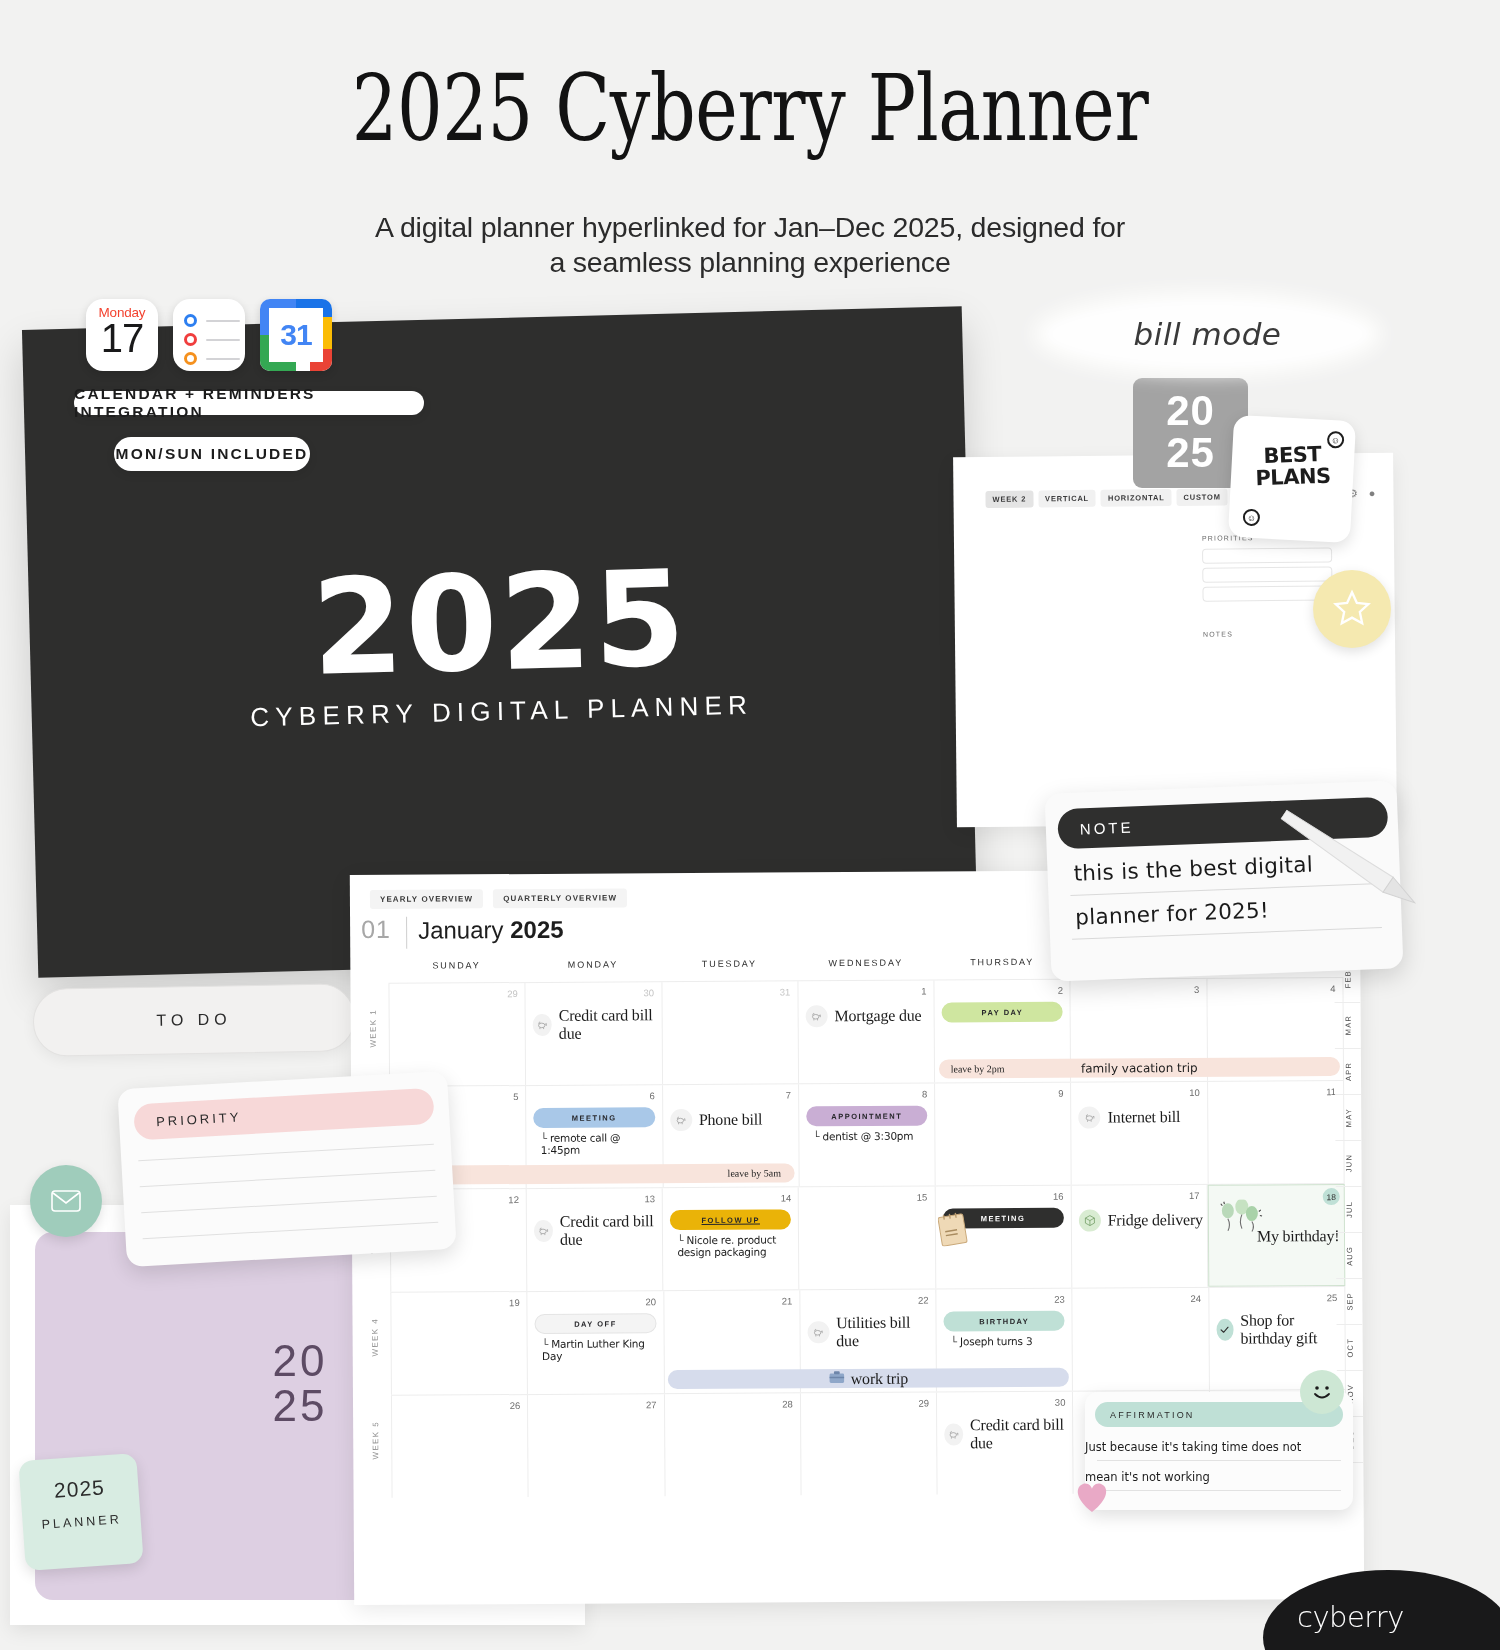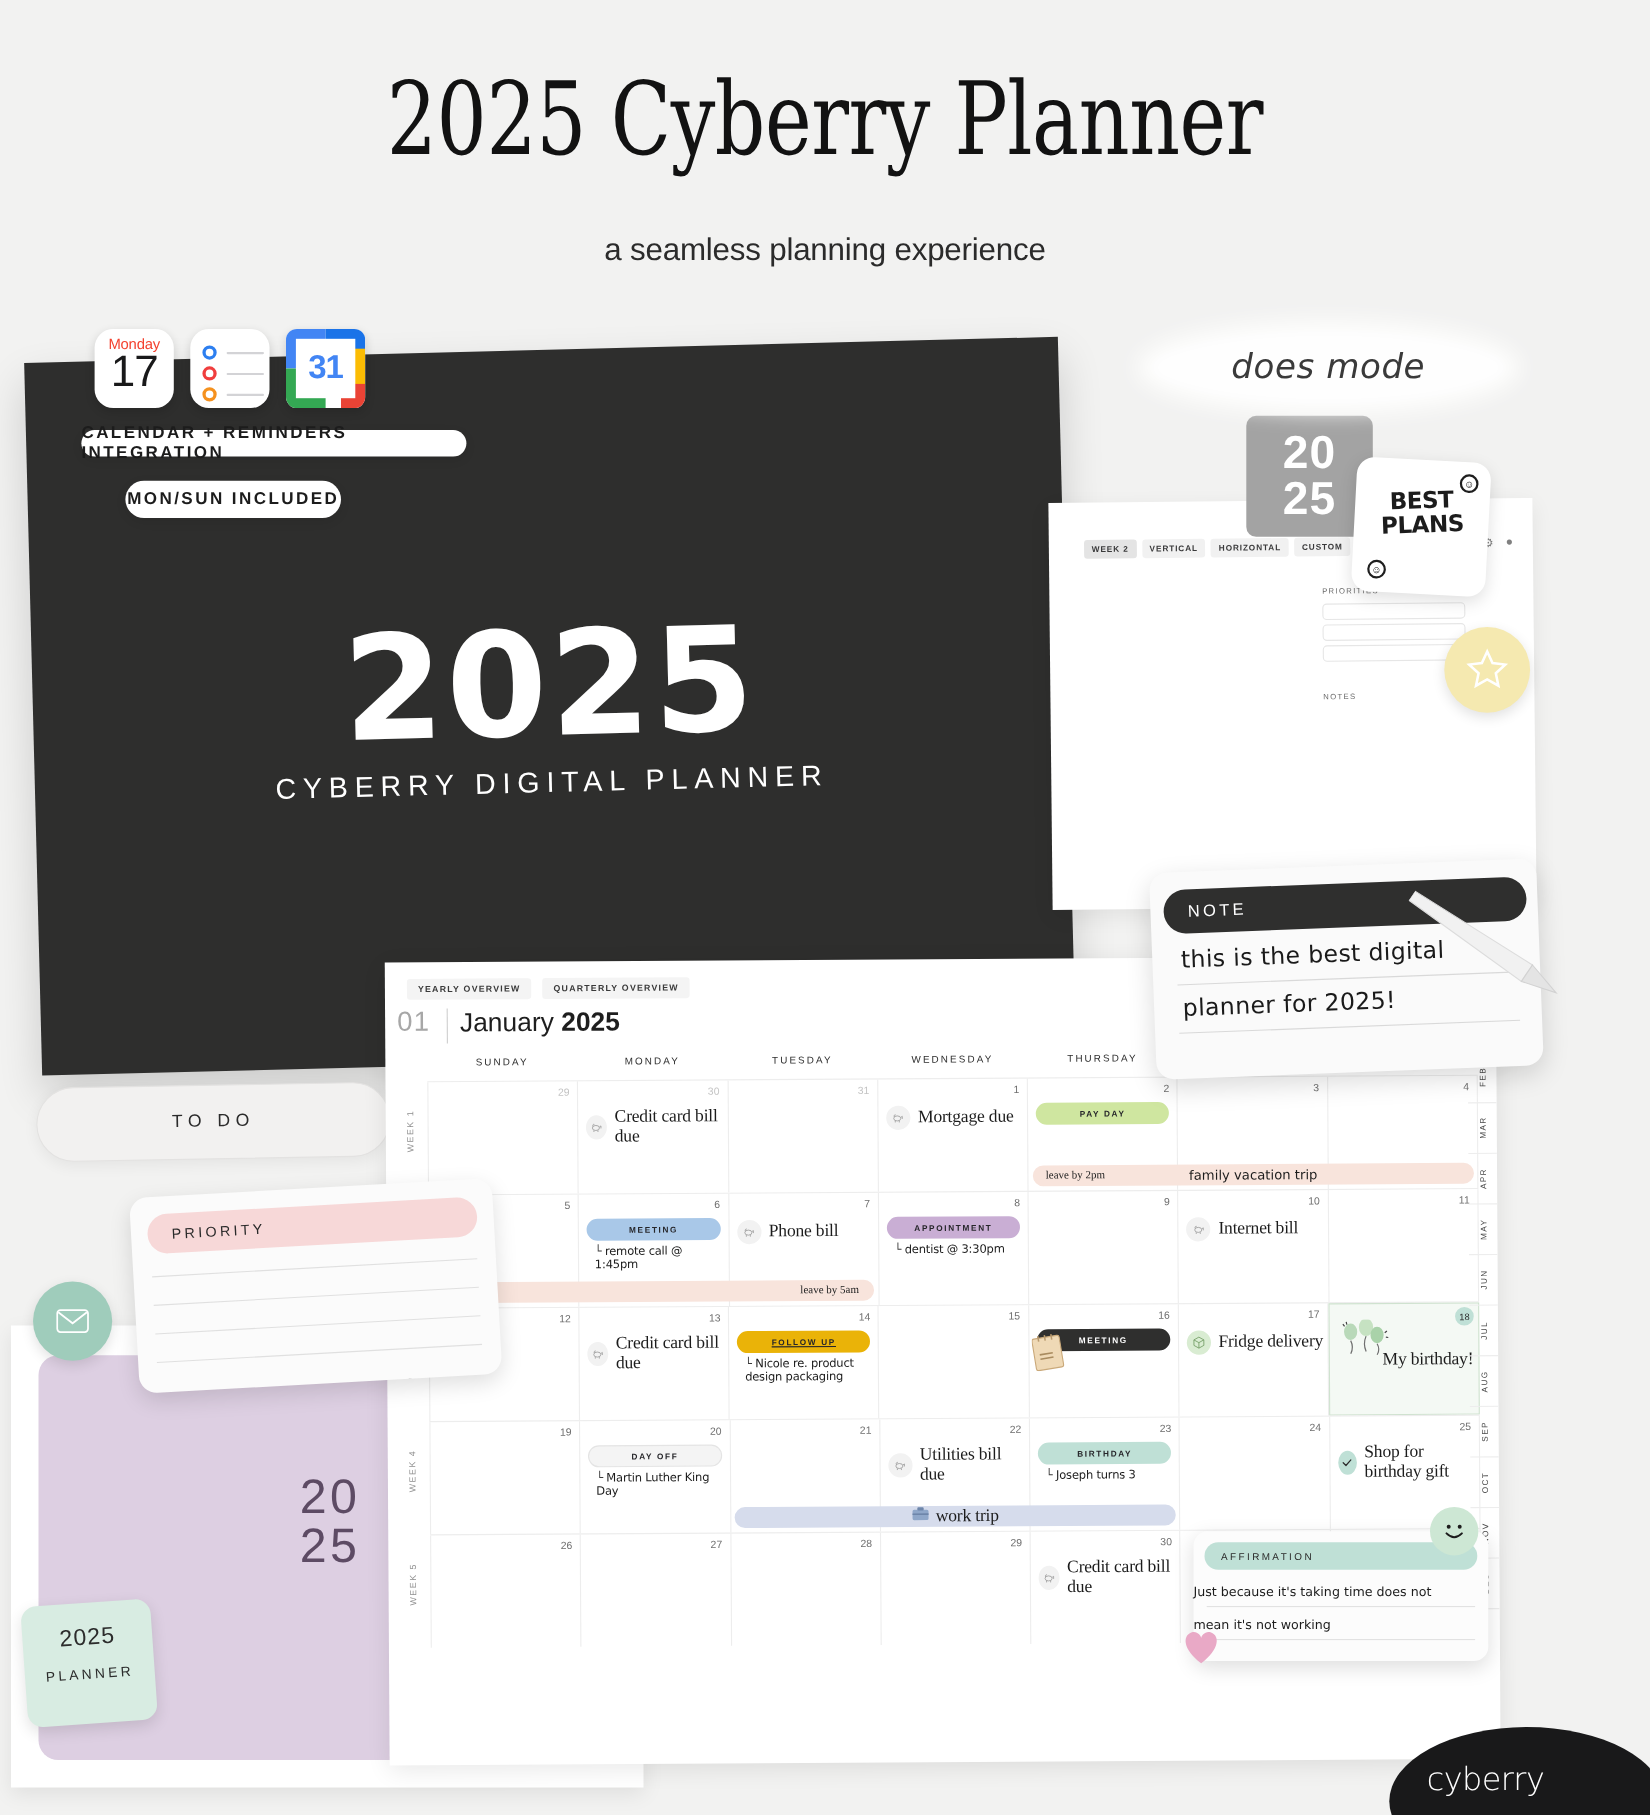--- a/index.html
+++ b/index.html
@@ -236,20 +236,21 @@
   .logo-t { position: absolute; left: 34px; top: 30px; color: #fff; font-size: 29px;
             letter-spacing: -0.5px; font-weight: 300; font-family: "DejaVu Sans", sans-serif; }
 </style>
 </head>
 <body>
 
 <div id="stage">
 
   <div class="page-title">2025 Cyberry Planner</div>
   <div class="page-sub">
+    <div>A digital planner hyperlinked for Jan–Dec 2025, designed for</div>
     <div>a seamless planning experience</div>
   </div>
 
   <div class="cover">
     <div class="cover-year">2025</div>
     <div class="cover-sub">CYBERRY DIGITAL PLANNER</div>
   </div>
 
   <div class="app-icons">
     <div class="app-ic">
@@ -279,21 +280,21 @@
       <div class="gcal-inner"></div>
       <div class="gcal-num">31</div>
     </div>
   </div>
 
   <div class="feat" id="feat1">CALENDAR + REMINDERS INTEGRATION</div>
   <div class="feat" id="feat2">MON/SUN INCLUDED</div>
 
   <div class="lightmode-wrap">
     <div class="lightmode-blob"></div>
-    <div class="lightmode-txt">does mode</div>
+    <div class="lightmode-txt">bill mode</div>
   </div>
 
   <div class="grey2025">
     <div>20</div>
     <div>25</div>
   </div>
 
   <div class="weekly">
     <div class="weekly-bar">
       <span class="wtab dark">WEEK 2</span>

